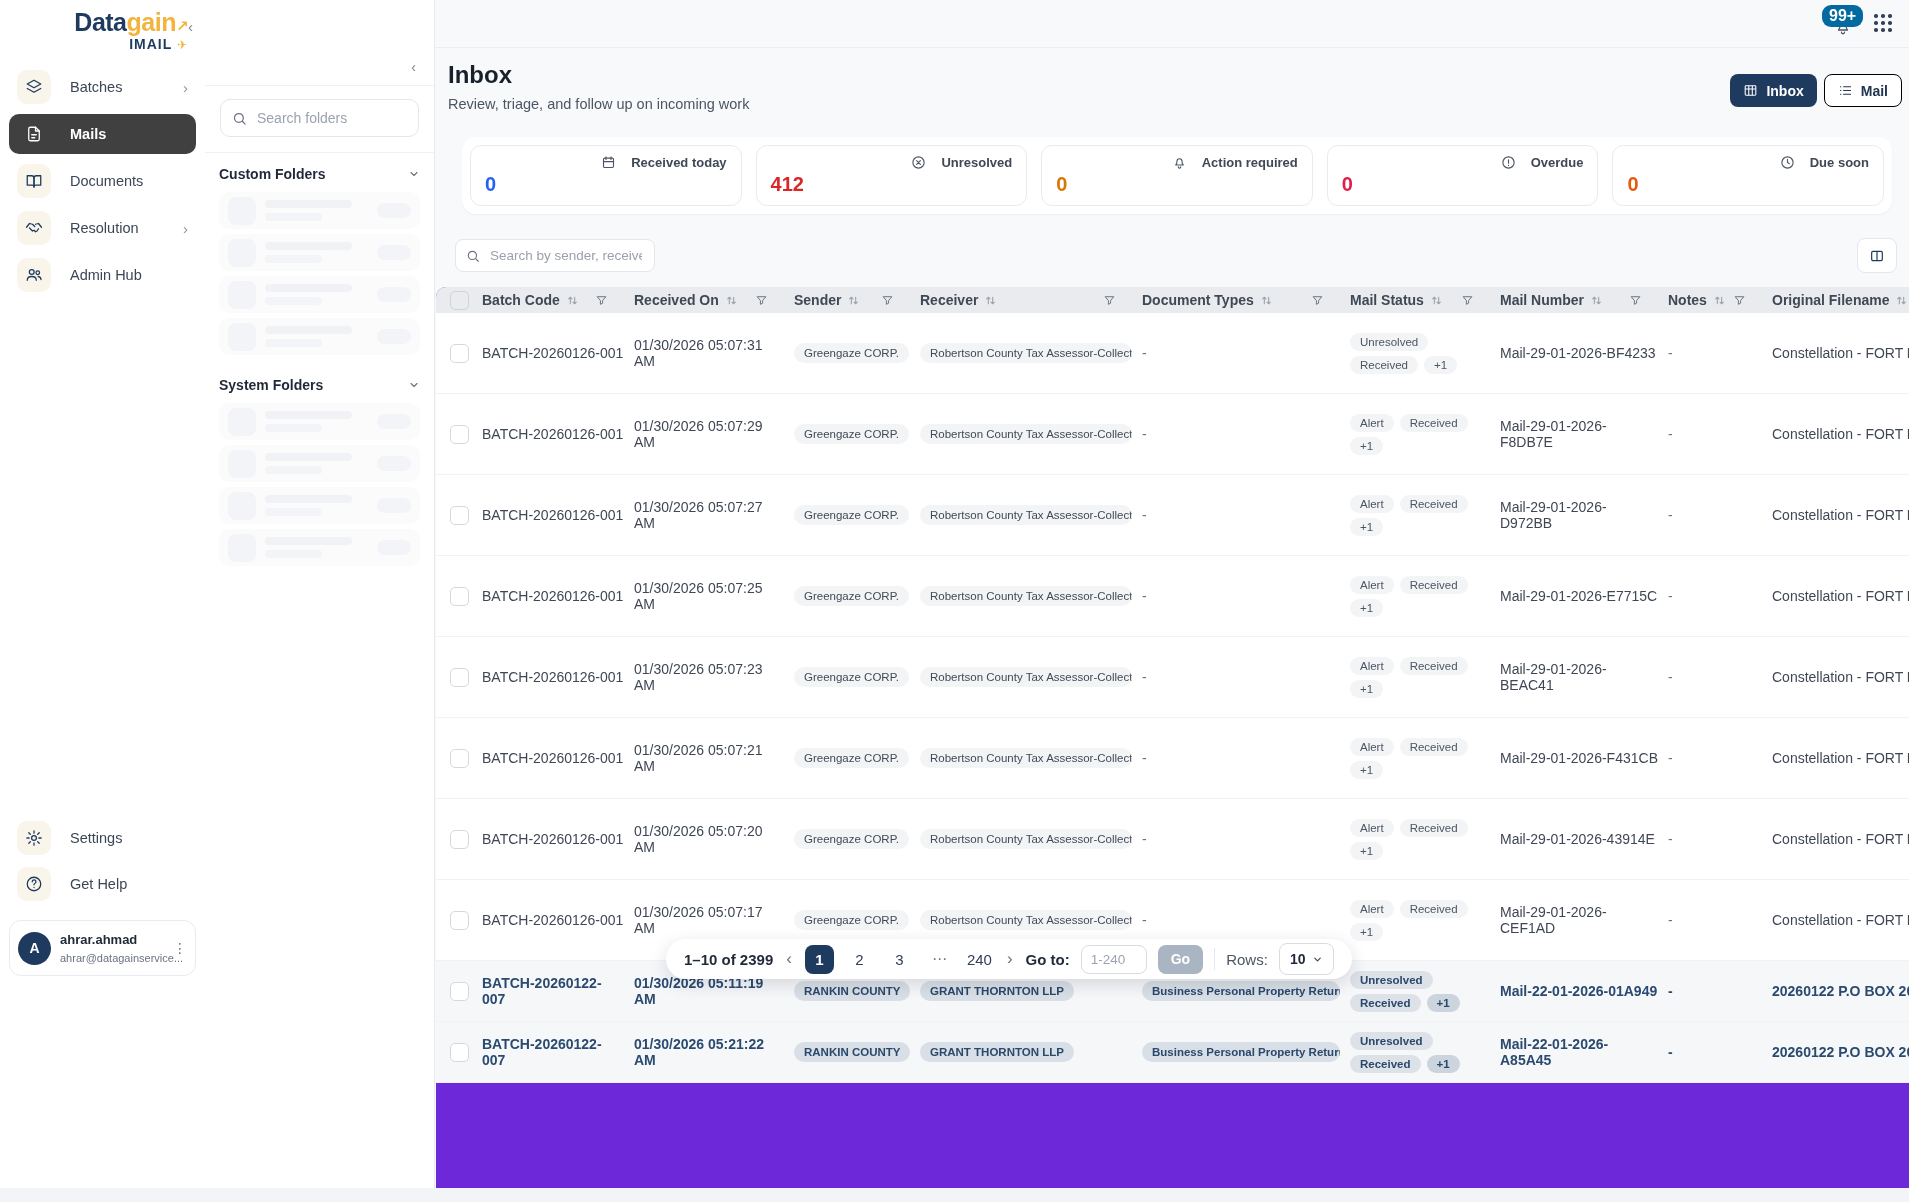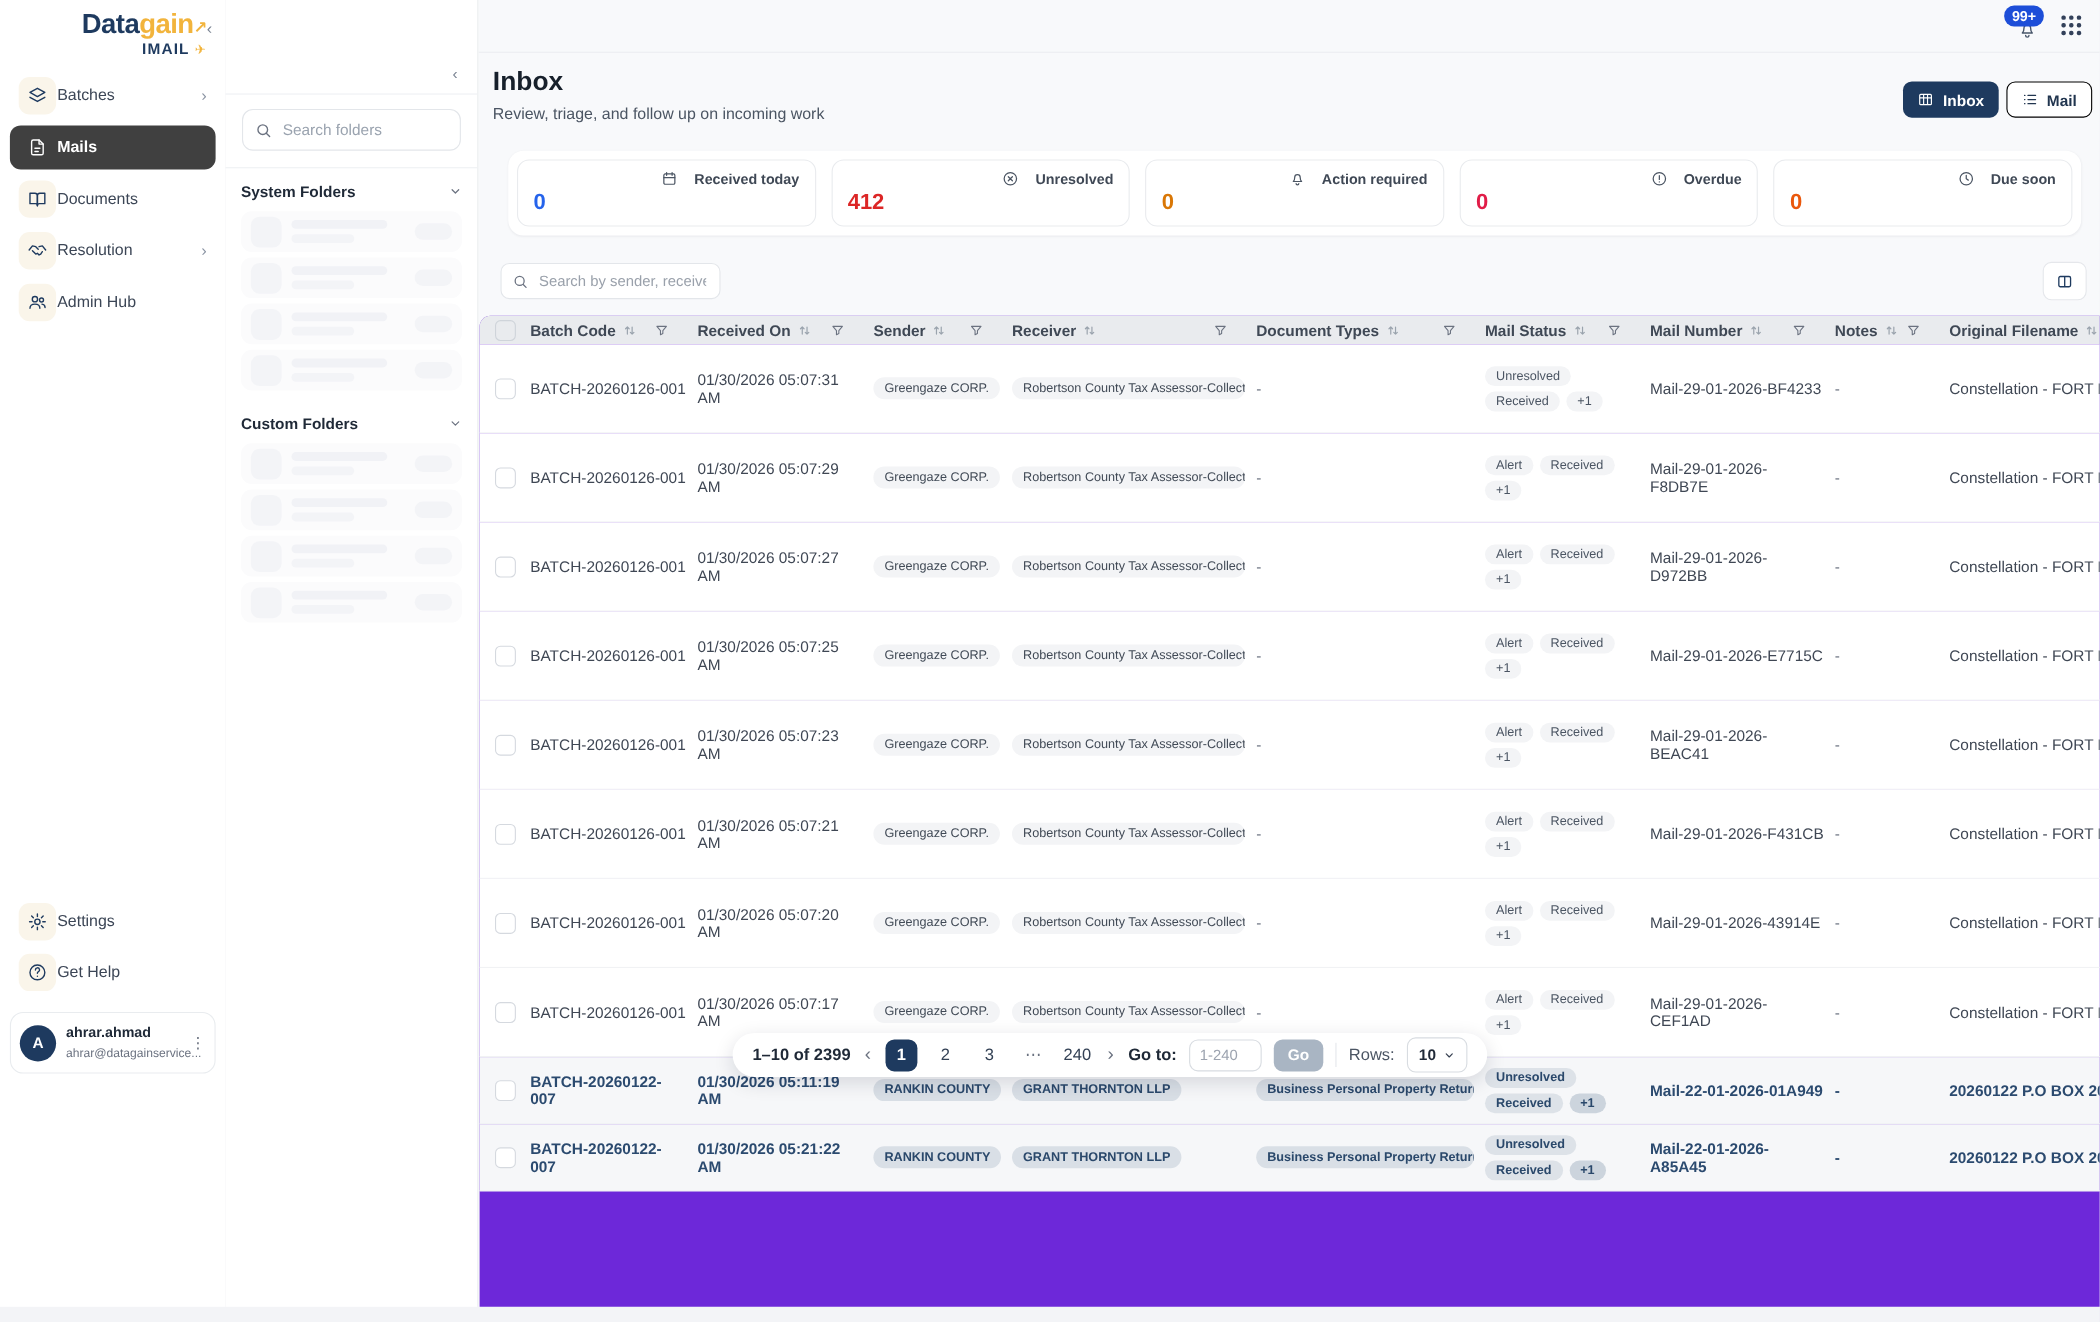--- a/index.html
+++ b/index.html
@@ -11,21 +11,21 @@
   .logo-row{display:flex;align-items:flex-start;justify-content:flex-end;padding:10px 12px 0 14px;}
   .logo{line-height:1;}
   .logo-main{font-size:25px;font-weight:800;letter-spacing:-.5px;}
   .logo-a{color:#1e3a5f;}
   .logo-b{color:#f2b43c;}
   .logo-arrow{color:#f2b43c;font-size:15px;font-weight:800;}
   .logo-sub{display:block;text-align:right;font-size:14px;font-weight:800;letter-spacing:1px;color:#1e3a5f;margin-top:2px;}
   .logo-plane{color:#f2b43c;font-size:12px;}
   .collapse-btn{color:#7b8493;font-size:15px;margin-top:8px;cursor:pointer;}
   .nav{margin-top:16px;display:flex;flex-direction:column;gap:7px;padding:0 9px;}
-  .nav-item{display:flex;align-items:center;gap:1px;height:40px;border-radius:10px;padding:0 8px;color:#3c4656;font-size:14.5px;font-weight:500;cursor:pointer;}
+  .nav-item{display:flex;align-items:center;gap:19px;height:40px;border-radius:10px;padding:0 8px;color:#3c4656;font-size:14.5px;font-weight:500;cursor:pointer;}
   .nav-item .tile{width:34px;height:34px;border-radius:10px;background:#faf5ea;display:flex;align-items:center;justify-content:center;flex:none;}
   .nav-item .tile svg{stroke:#1e3a5f;}
   .nav-item.active{background:#404040;color:#fff;font-weight:600;text-align:right;}
   .nav-item.active .tile{background:transparent;}
   .nav-item.active .tile svg{stroke:#fff;}
   .nav-chevron{margin-left:auto;color:#8b94a3;font-size:15px;}
   .side-footer{position:absolute;left:0;right:0;top:818px;padding:0 9px;display:flex;flex-direction:column;gap:6px;}
   .user-card{margin-top:10px;border:1px solid #e9ecef;border-radius:12px;padding:9px 8px;display:flex;align-items:center;gap:9px;background:#fff;}
   .avatar{width:33px;height:33px;border-radius:50%;background:#1e3a5f;color:#fff;font-weight:700;font-size:14px;display:flex;align-items:center;justify-content:center;flex:none;}
   .user-meta{min-width:0;}
@@ -47,21 +47,21 @@
   .skel-icon{width:28px;height:28px;border-radius:8px;background:#f3f4f7;flex:none;}
   .skel-lines{flex:1;display:flex;flex-direction:column;gap:5px;}
   .skel-line1{width:84%;height:8px;border-radius:4px;background:#f1f2f6;}
   .skel-line2{width:55%;height:8px;border-radius:4px;background:#f3f4f7;}
   .skel-badge{width:34px;height:15px;border-radius:8px;background:#f3f4f7;flex:none;}
 
   
   .main{position:absolute;left:435px;top:0;width:1474px;height:1188px;background:#f8f9fb;overflow:hidden;}
   .topbar{height:48px;border-bottom:1px solid #ebedf0;display:flex;align-items:center;justify-content:flex-end;gap:22px;padding:0 16px;box-sizing:border-box;}
   .bell-wrap{position:relative;margin-top:6px;}
-  .notif-badge{position:absolute;top:-13px;left:-12px;background:#1d4ed8;color:#fff;font-size:13px;font-weight:700;padding:2px 7px;border-radius:9px;}
+  .notif-badge{position:absolute;top:-13px;left:-12px;background:#0369a1;color:#fff;font-size:16px;font-weight:700;padding:2px 7px;border-radius:9px;}
   .apps-grid{display:grid;grid-template-columns:repeat(3,5px);grid-template-rows:repeat(3,5px);gap:2px;cursor:pointer;}
   .apps-grid i{width:3.5px;height:3.5px;border-radius:50%;background:#33415a;}
 
   .page-head{display:flex;justify-content:space-between;align-items:flex-start;padding:13px 7px 0 13px;}
   .page-title{font-size:24px;font-weight:700;color:#17202b;margin:0 0 7px;}
   .page-sub{font-size:14.5px;color:#4b5563;}
   .view-toggle{display:flex;gap:7px;margin-top:13px;}
   .vt-btn{display:flex;align-items:center;gap:8px;height:33px;padding:0 13px;border-radius:8px;font-size:14px;font-weight:600;cursor:pointer;box-sizing:border-box;}
   .vt-btn.active{background:#1e3a5f;color:#fff;}
   .vt-btn.plain{background:#fff;color:#21354f;border:1px solid #000000;}
@@ -232,21 +232,21 @@
             <svg width="15" height="15" viewBox="0 0 24 24" fill="none" stroke="#6b7280" stroke-width="2" stroke-linecap="round">
               <circle cx="11" cy="11" r="7"></circle>
               <path d="m16.5 16.5 4.5 4.5"></path>
             </svg>
           </span>
         <input placeholder="Search folders" style="">
       </div>
     </div>
     <div class="fp-section">
       <div class="fp-sec-head">
-        <span class="fp-sec-title">System Folders</span>
+        <span class="fp-sec-title">Custom Folders</span>
         <span>
             <svg width="12" height="12" viewBox="0 0 24 24" fill="none" stroke="#6b7280" stroke-width="2.2" stroke-linecap="round" stroke-linejoin="round">
               <path d="m6 9 6 6 6-6"></path>
             </svg>
           </span>
       </div>
       <div class="skel-item">
           <span class="skel-icon"></span>
           <span class="skel-lines">
             <span class="skel-line1"></span>
@@ -274,21 +274,21 @@
           <span class="skel-icon"></span>
           <span class="skel-lines">
             <span class="skel-line1"></span>
             <span class="skel-line2"></span>
           </span>
           <span class="skel-badge"></span>
         </div>
     </div>
     <div class="fp-section">
       <div class="fp-sec-head">
-        <span class="fp-sec-title">Custom Folders</span>
+        <span class="fp-sec-title">System Folders</span>
         <span>
             <svg width="12" height="12" viewBox="0 0 24 24" fill="none" stroke="#6b7280" stroke-width="2.2" stroke-linecap="round" stroke-linejoin="round">
               <path d="m6 9 6 6 6-6"></path>
             </svg>
           </span>
       </div>
       <div class="skel-item">
           <span class="skel-icon"></span>
           <span class="skel-lines">
             <span class="skel-line1"></span>

